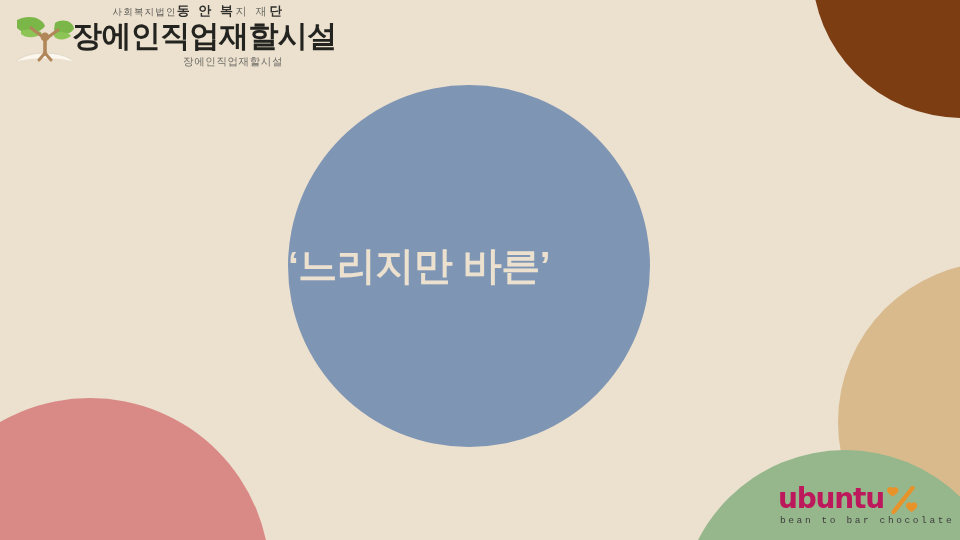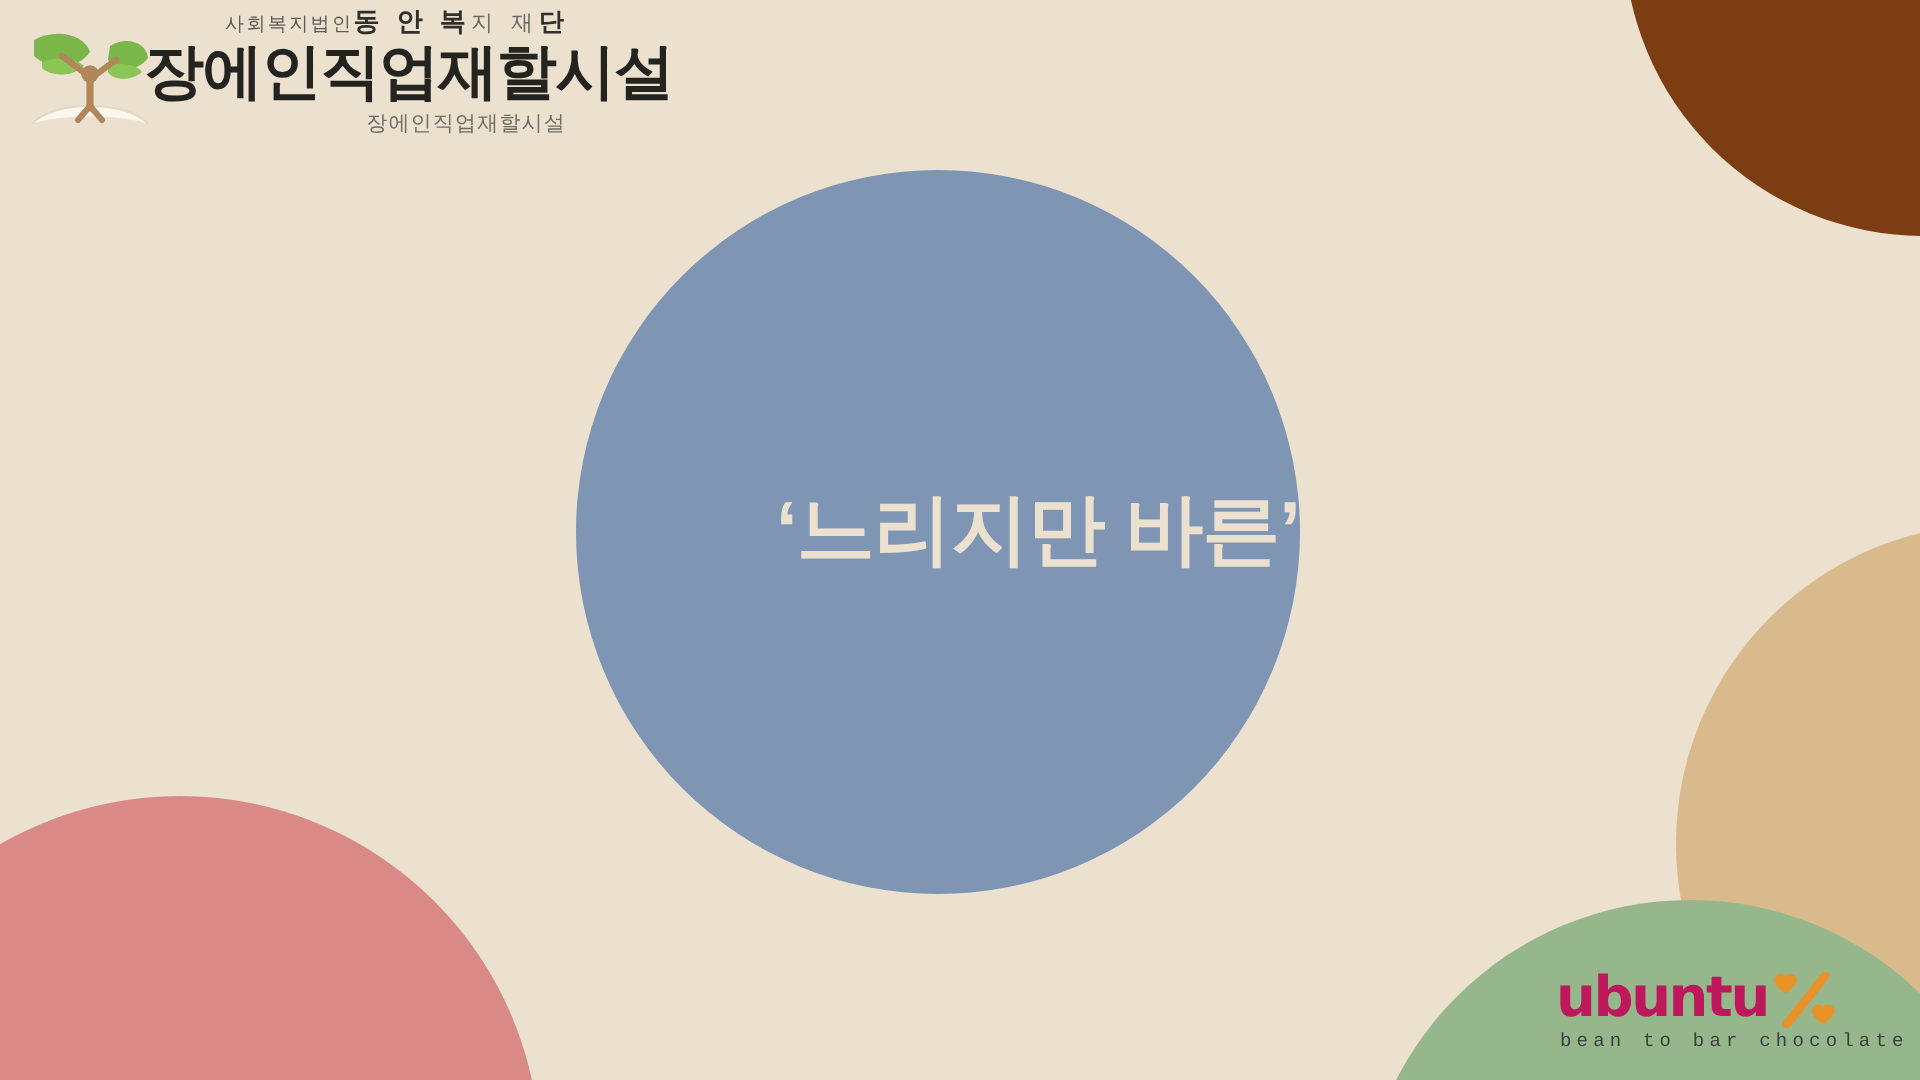--- a/index.html
+++ b/index.html
@@ -49,21 +49,21 @@
     background: #7e95b4;
   }
 
   
   #headline {
     position: absolute;
     left: 288px; top: 85px;
     width: 362px; height: 362px;
     display: flex;
     flex-direction: column;
-    align-items: flex-end;
+    align-items: flex-start;
     justify-content: center;
     text-align: center;
     color: #ece0cf;
     font-size: 39px;
     font-weight: bold;
     line-height: 1.48;
     letter-spacing: -0.5px;
     white-space: nowrap;
   }
   #headline .hline { display: block; }

